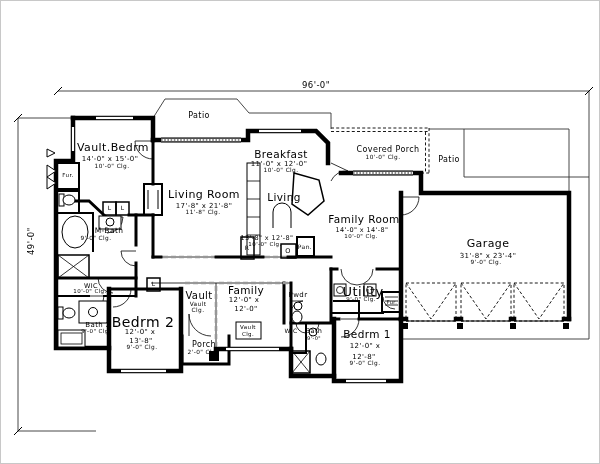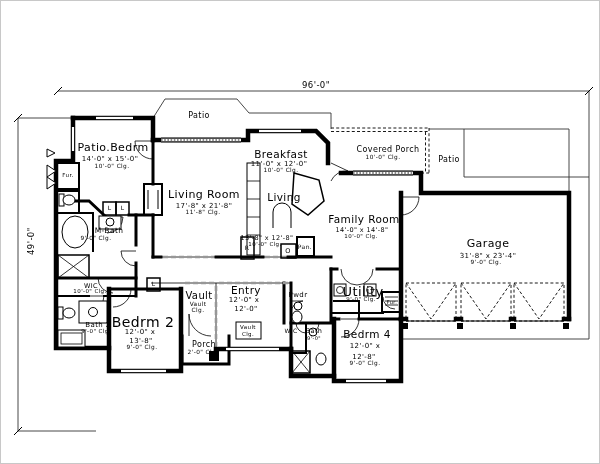--- a/index.html
+++ b/index.html
@@ -185,21 +185,21 @@
       <rect class="blk" x="208" y="350" width="10" height="10"></rect>
     </g>
   </svg>
 
   <div class="lbl" style="left:315px;top:84px;font-size:8.5px">96'-0"</div>
   <div class="lbl rot" style="left:30px;top:240px;font-size:8.5px">49'-0"</div>
 
   <div class="lbl" style="left:198px;top:115px;font-size:8px">Patio</div>
   <div class="lbl" style="left:448px;top:159px;font-size:8px">Patio</div>
 
-  <div class="lbl" style="left:112px;top:146px;font-size:11px">Patio.Bedrm</div>
+  <div class="lbl" style="left:112px;top:146px;font-size:11px">Vault.Bedrm</div>
   <div class="lbl" style="left:109px;top:158px;font-size:7px">14'-0" x 15'-0"</div>
   <div class="lbl" style="left:111px;top:166px;font-size:5.8px">10'-0" Clg.</div>
 
   <div class="lbl" style="left:203px;top:193px;font-size:11px">Living Room</div>
   <div class="lbl" style="left:203px;top:205px;font-size:7px">17'-8" x 21'-8"</div>
   <div class="lbl" style="left:202px;top:212px;font-size:5.8px">11'-8" Clg.</div>
 
   <div class="lbl" style="left:280px;top:153px;font-size:10.5px">Breakfast</div>
   <div class="lbl" style="left:278px;top:163px;font-size:7px">11'-0" x 12'-0"</div>
   <div class="lbl" style="left:280px;top:170px;font-size:5.8px">10'-0" Clg.</div>
@@ -233,35 +233,35 @@
   <div class="lbl" style="left:140px;top:340px;font-size:7px">13'-8"</div>
   <div class="lbl" style="left:141px;top:347px;font-size:5.8px">9'-0" Clg.</div>
 
   <div class="lbl" style="left:198px;top:295px;font-size:10px">Vault</div>
   <div class="lbl" style="left:197px;top:304px;font-size:5.8px">Vault</div>
   <div class="lbl" style="left:197px;top:310px;font-size:5.8px">Clg.</div>
 
   <div class="lbl" style="left:203px;top:344px;font-size:8px">Porch</div>
   <div class="lbl" style="left:202px;top:352px;font-size:5.8px">2'-0" Clg.</div>
 
-  <div class="lbl" style="left:245px;top:289px;font-size:10.5px">Entry</div>
+  <div class="lbl" style="left:245px;top:289px;font-size:10.5px">Family</div>
   <div class="lbl" style="left:243px;top:299px;font-size:7px">12'-0" x</div>
   <div class="lbl" style="left:245px;top:308px;font-size:7px">12'-0"</div>
   <div class="lbl" style="left:247px;top:327px;font-size:5.5px">Vault</div>
   <div class="lbl" style="left:247px;top:334px;font-size:5.5px">Clg.</div>
 
   <div class="lbl" style="left:297px;top:294px;font-size:7px">Pwdr</div>
   <div class="lbl" style="left:290px;top:330px;font-size:6px">WIC</div>
   <div class="lbl" style="left:313px;top:330px;font-size:6.5px">Bath</div>
   <div class="lbl" style="left:313px;top:337px;font-size:5px">9'-0"</div>
 
   <div class="lbl" style="left:362px;top:290px;font-size:13px">Utility</div>
   <div class="lbl" style="left:360px;top:299px;font-size:5.5px">9'-0" Clg.</div>
 
-  <div class="lbl" style="left:366px;top:333px;font-size:10.5px">Bedrm 4</div>
+  <div class="lbl" style="left:366px;top:333px;font-size:10.5px">Bedrm 1</div>
   <div class="lbl" style="left:364px;top:345px;font-size:7px">12'-0" x</div>
   <div class="lbl" style="left:363px;top:356px;font-size:7px">12'-8"</div>
   <div class="lbl" style="left:364px;top:363px;font-size:5.8px">9'-0" Clg.</div>
 
   <div class="lbl" style="left:67px;top:175px;font-size:5.5px">Fur.</div>
   <div class="lbl" style="left:391px;top:301px;font-size:5px">Fur.</div>
 
   <div class="lbl" style="left:108.5px;top:207px;font-size:6px">L</div>
   <div class="lbl" style="left:121.5px;top:207px;font-size:6px">L</div>
   <div class="lbl" style="left:152.5px;top:283px;font-size:6px">L</div>

